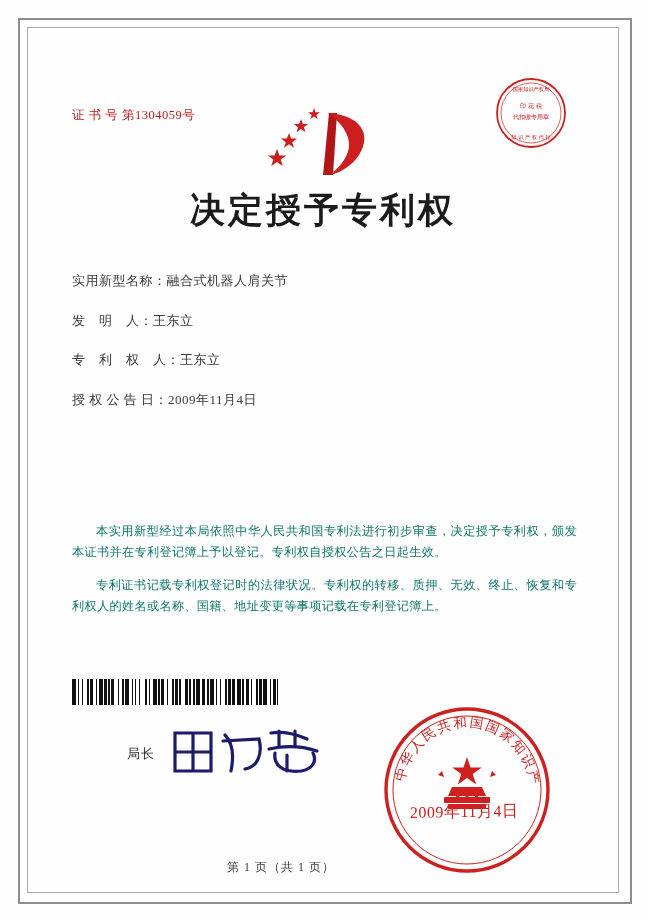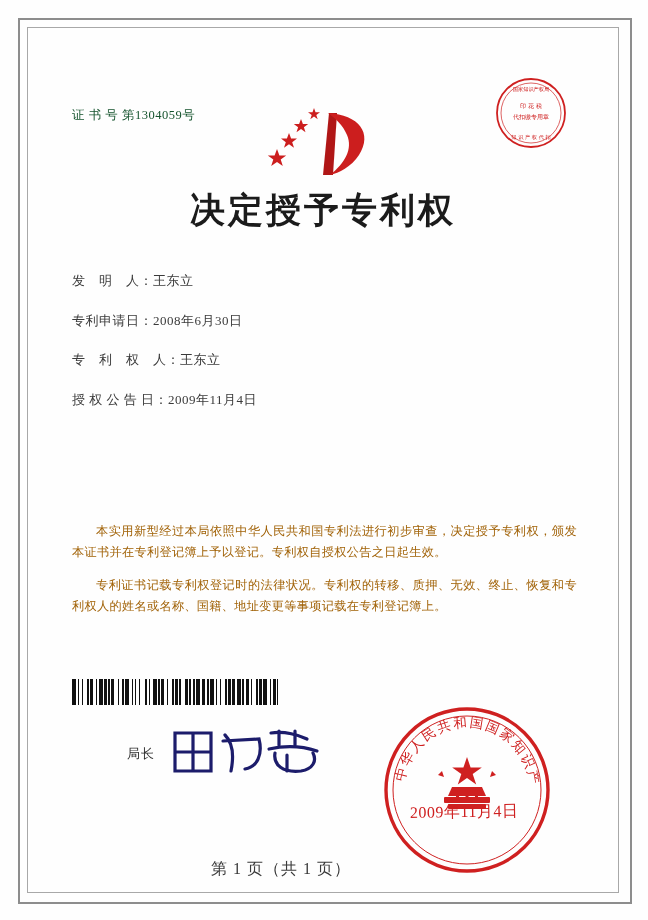--- a/index.html
+++ b/index.html
@@ -44,21 +44,21 @@
     height: 866px;
   }
 
   
   .cert-no {
     position: absolute;
     left: 45px;
     top: 80px;
     font-size: 12.5px;
     letter-spacing: 0.5px;
-    color: #14532d;
+    color: #b91c1c;
     white-space: nowrap;
   }
 
   
   .logo {
     position: absolute;
     left: 240px;
     top: 70px;
     width: 120px;
     height: 85px;
@@ -114,21 +114,21 @@
   
   .paragraphs {
     position: absolute;
     left: 45px;
     top: 482px;
     width: 505px;
   }
   .para {
     font-size: 12.2px;
     line-height: 1.72;
-    color: #a16207;
+    color: #0f766e;
     text-indent: 24px;
     margin-bottom: 4px;
     text-align: justify;
     letter-spacing: 0.3px;
   }
 
   
   .barcode {
     position: absolute;
     left: 45px;
@@ -182,21 +182,21 @@
     transform: rotate(-1deg);
   }
 
   
   .footer {
     position: absolute;
     left: 0;
     top: 832px;
     width: 508px;
     text-align: center;
-    font-size: 16px;
+    font-size: 12px;
     color: #3a3a3a;
     letter-spacing: 1px;
   }
 </style>
 </head>
 <body>
 
 <div class="page">
 
   <div class="frame-outer"></div>
@@ -233,26 +233,26 @@
         <text x="36" y="31" font-size="6" fill="#cf2020" text-anchor="middle" font-family="DejaVu Sans, sans-serif">印 花 税</text>
         <text x="36" y="42" font-size="6" fill="#cf2020" text-anchor="middle" font-family="DejaVu Sans, sans-serif">代扣缴专用章</text>
         <text x="36" y="62" font-size="5.2" fill="#cf2020" text-anchor="middle" font-family="DejaVu Sans, sans-serif">知 识 产 权 代 扣</text>
       </svg>
     </div>
 
     <div class="title">决定授予专利权</div>
 
     <div class="fields">
       <div class="field-row">
+        <span class="field-label">实用新型名称：</span>
+        <span class="field-value">融合式机器人肩关节</span>
+      </div>
+      <div class="field-row">
         <span class="field-label">发　明　人：</span>
         <span class="field-value">王东立</span>
-      </div>
-      <div class="field-row">
-        <span class="field-label">专利申请日：</span>
-        <span class="field-value">2008年6月30日</span>
       </div>
       <div class="field-row">
         <span class="field-label">专　利　权　人：</span>
         <span class="field-value">王东立</span>
       </div>
       <div class="field-row">
         <span class="field-label">授 权 公 告 日：</span>
         <span class="field-value">2009年11月4日</span>
       </div>
     </div>

